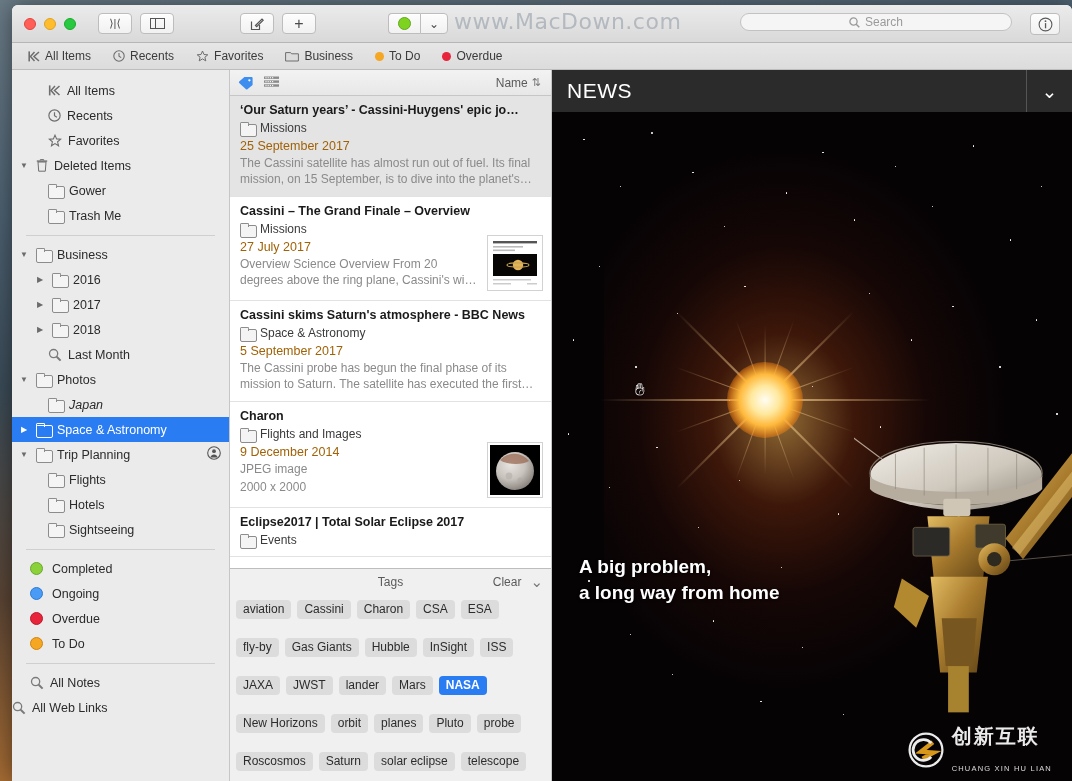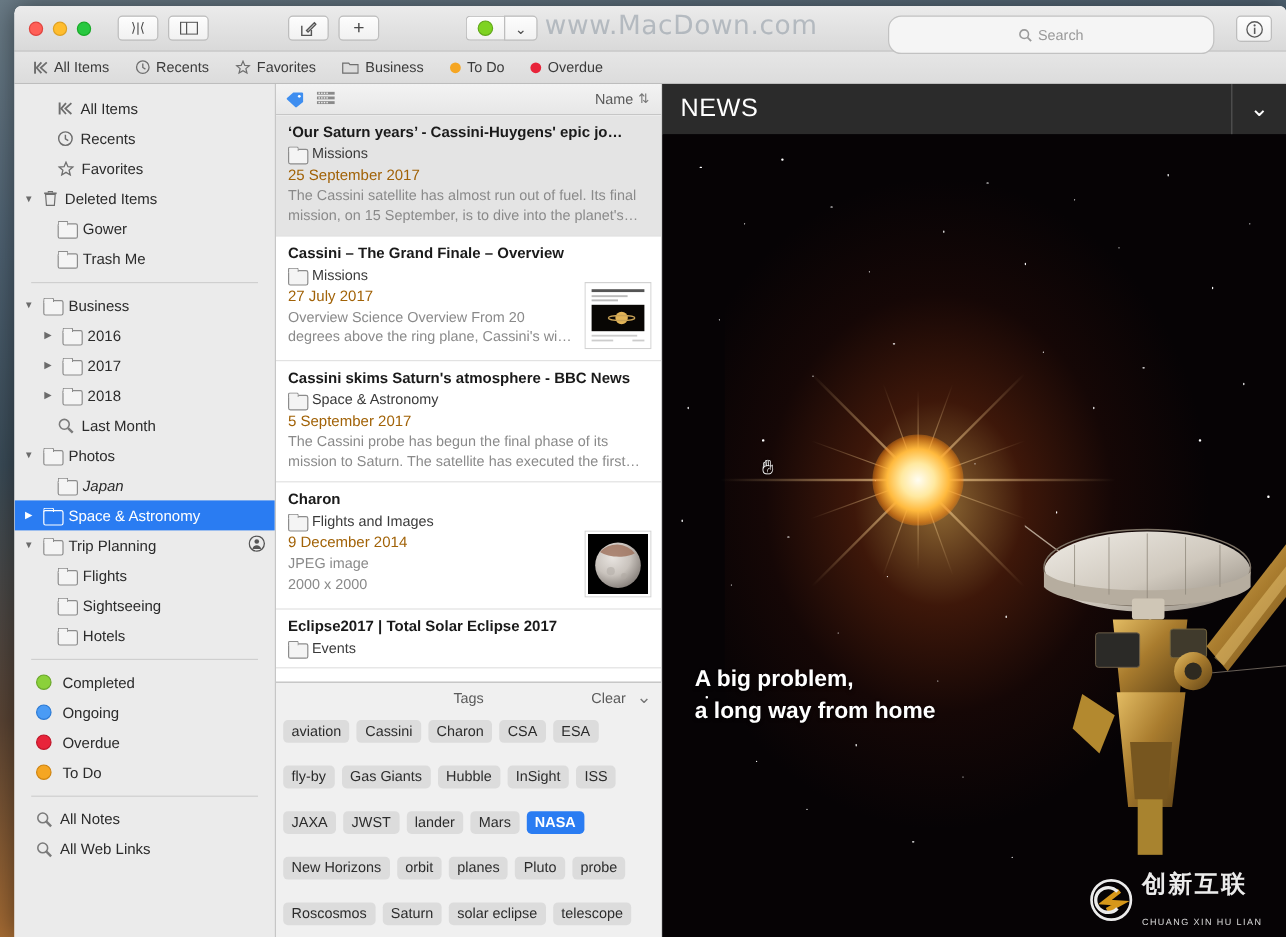--- a/index.html
+++ b/index.html
@@ -52,21 +52,21 @@
   }
   #tb-left { display:flex; gap:8px; margin-left:22px; align-items:center; }
   #tb-mid  { display:flex; gap:8px; margin-left:66px; align-items:center; }
   #tb-status{ display:flex; margin-left:72px; align-items:center; }
   .seg { display:flex; }
   .seg .tbtn:first-child { border-radius:4px 0 0 4px; border-right:none; }
   .seg .tbtn:last-child  { border-radius:0 4px 4px 0; }
 
   #searchwrap { position:absolute; right:60px; top:8px; }
   #searchbox {
-    width: 272px; height: 32px; border-radius: 11px;
+    width: 272px; height: 18px; border-radius: 11px;
     background: #f5f5f5; border: 1px solid #c2c2c2;
     display:flex; align-items:center; justify-content:center; gap:5px;
     color:#9a9a9a; font-size:12px;
   }
   #infobtn {
     position:absolute; right:12px; top:8px;
     width:30px; height:22px; border:1px solid #bdbdbd; border-radius:4px;
     background: linear-gradient(#fdfdfd,#f1f1f1);
     display:flex;align-items:center;justify-content:center;
   }
@@ -379,25 +379,25 @@
               <path d="M3.3 11.4c.6-2 2-3 3.7-3s3.1 1 3.7 3" fill="#555"></path>
             </svg>
           </span>
         </div>
         <div class="srow" style="padding-left:36px;">
           <span class="ic folder"></span>
           <span>Flights</span>
         </div>
         <div class="srow" style="padding-left:36px;">
           <span class="ic folder"></span>
+          <span>Hotels</span>
+        </div>
+        <div class="srow" style="padding-left:36px;">
+          <span class="ic folder"></span>
           <span>Sightseeing</span>
-        </div>
-        <div class="srow" style="padding-left:36px;">
-          <span class="ic folder"></span>
-          <span>Hotels</span>
         </div>
       </div>
 
       <div class="sep"></div>
 
       <div>
         <div class="srow" style="padding-left:18px;">
           <span class="dot" style="width:13px;height:13px;background:#8bd13a;border:1px solid #6aa82b;"></span>
           <span style="margin-left:3px;">Completed</span>
         </div>
@@ -418,21 +418,21 @@
       <div class="sep"></div>
 
       <div>
         <div class="srow" style="padding-left:18px;">
           <svg width="14" height="14" viewBox="0 0 14 14">
             <circle cx="5.6" cy="5.6" r="4.1" fill="none" stroke="#7a7a7a" stroke-width="1.3"></circle>
             <line x1="8.7" y1="8.7" x2="12.6" y2="12.6" stroke="#7a7a7a" stroke-width="2"></line>
           </svg>
           <span>All Notes</span>
         </div>
-        <div class="srow" style="padding-left:18px;">
+        <div class="srow" style="">
           <svg width="14" height="14" viewBox="0 0 14 14">
             <circle cx="5.6" cy="5.6" r="4.1" fill="none" stroke="#7a7a7a" stroke-width="1.3"></circle>
             <line x1="8.7" y1="8.7" x2="12.6" y2="12.6" stroke="#7a7a7a" stroke-width="2"></line>
           </svg>
           <span>All Web Links</span>
         </div>
       </div>
     </div>
 
     <div id="list">

